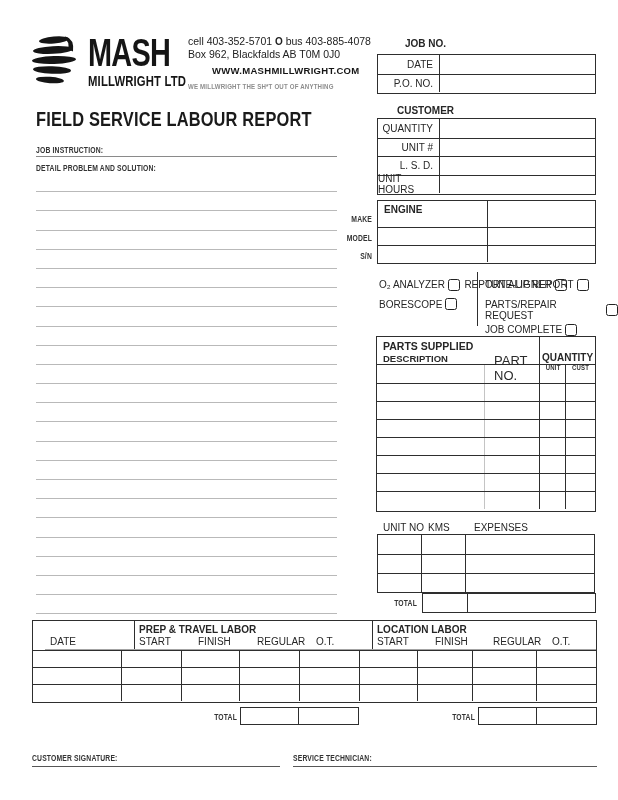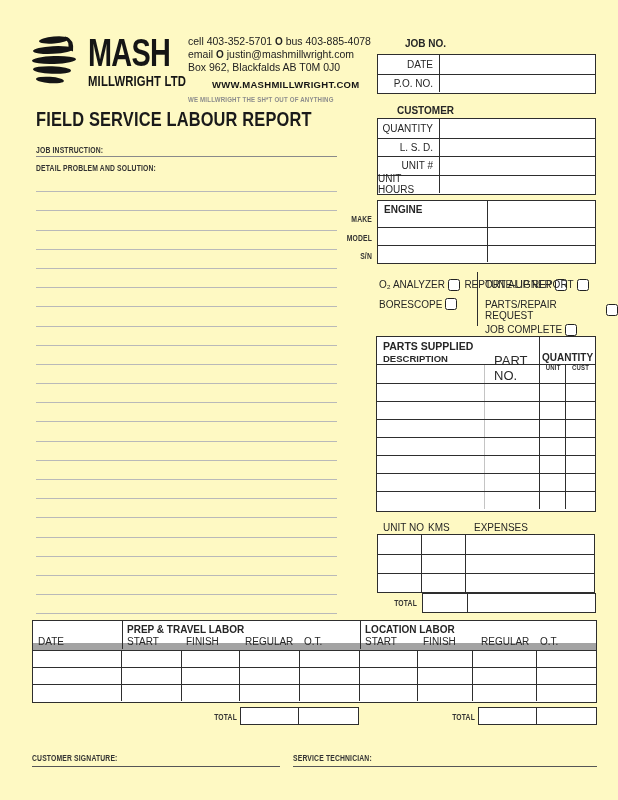--- a/index.html
+++ b/index.html
@@ -1,16 +1,16 @@
 <!DOCTYPE html>
 <html><head>
 <meta charset="utf-8">
 <style>
   html,body{margin:0;padding:0;background:#e8e8e8;}
-  .page{position:relative;width:618px;height:800px;background:#fef9c3;
+  .page{position:relative;width:618px;height:800px;background:#ffffff;
         font-family:"Liberation Sans",sans-serif;color:#1f1f1f;overflow:hidden;}
   .abs{position:absolute;box-sizing:border-box;}
   .nowrap{white-space:nowrap;}
   .b{font-weight:bold;}
   .lbl{font-size:10px;color:#262626;}
   .cond{font-weight:bold;font-size:8.5px;letter-spacing:.2px;transform:scaleX(.8);transform-origin:0 50%;white-space:nowrap;color:#333;}
   .cond-r{transform-origin:100% 50%;}
   .title{font-size:20px;font-weight:800;letter-spacing:.2px;transform:scaleX(.82);transform-origin:0 50%;white-space:nowrap;color:#1a1a1a;}
   
   .mash{font-size:38px;font-weight:900;letter-spacing:-1px;transform:scaleX(.76);transform-origin:0 0;line-height:1;white-space:nowrap;color:#151515;}
@@ -76,25 +76,20 @@
   </svg>
   <div class="abs mash" style="left:88px;top:34px;">MASH</div>
   <div class="abs mashsub" style="left:88px;top:73px;">MILLWRIGHT LTD</div>
 
   <div class="abs contact" style="left:188px;top:35px;width:190px;">
     <div class="nowrap">
       <span>cell 403-352-5701</span>
       <span class="ring">O</span>
       <span>bus 403-885-4078</span>
     </div>
-    <div class="nowrap">
-      <span>email</span>
-      <span class="ring">O</span>
-      <span>justin@mashmillwright.com</span>
-    </div>
     <div class="nowrap">Box 962, Blackfalds AB  T0M 0J0</div>
     <div class="site">WWW.MASHMILLWRIGHT.COM</div>
     <div class="tag">WE MILLWRIGHT THE SH*T OUT OF ANYTHING</div>
   </div>
 
   <div class="abs title" style="left:36px;top:108px;">FIELD SERVICE LABOUR REPORT</div>
 
   <div class="abs cond" style="left:36px;top:145px;">JOB INSTRUCTION:</div>
   <div class="abs" style="left:36px;top:156px;width:301px;border-top:1px solid #8a8a8a;"></div>
 
@@ -137,25 +132,25 @@
     </div>
   </div>
 
   <div class="abs lbl b" style="left:397px;top:105px;">CUSTOMER</div>
   <div class="abs frame" style="left:377px;top:118px;width:219px;height:77px;">
     <div class="kv-row">
       <div class="kv-label lbl">QUANTITY</div>
       <div class="kv-value"></div>
     </div>
     <div class="kv-row">
+      <div class="kv-label lbl">UNIT #</div>
+      <div class="kv-value"></div>
+    </div>
+    <div class="kv-row">
       <div class="kv-label lbl">L. S. D.</div>
-      <div class="kv-value"></div>
-    </div>
-    <div class="kv-row">
-      <div class="kv-label lbl">UNIT #</div>
       <div class="kv-value"></div>
     </div>
     <div class="kv-row">
       <div class="kv-label lbl">UNIT HOURS</div>
       <div class="kv-value"></div>
     </div>
   </div>
 
   <div class="abs cond cond-r" style="left:332px;top:214px;width:40px;text-align:right;">MAKE</div>
   <div class="abs cond cond-r" style="left:332px;top:233px;width:40px;text-align:right;">MODEL</div>
@@ -295,21 +290,21 @@
       <div class="e-c3"></div>
     </div>
     </div>
   <div class="abs cond cond-r" style="left:380px;top:598px;width:37px;text-align:right;">TOTAL</div>
   <div class="abs total-box" style="left:422px;top:593px;width:174px;height:20px;">
     <div class="tc1" style="width:45px;"></div>
     <div class="tc2"></div>
   </div>
 
   <div class="abs frame" style="left:32px;top:620px;width:565px;height:83px;">
-    <div style="position:relative;height:29px;border-bottom:7px solid #a3a3a3;box-sizing:border-box;">
+    <div style="position:relative;height:29px;border-bottom:1px solid #a3a3a3;box-sizing:border-box;margin-left:12px;">
       <div class="abs vline" style="left:88.5px;top:0;height:28px;"></div>
       <div class="abs vline" style="left:326.5px;top:0;height:28px;"></div>
       <div class="abs lbl b" style="left:94px;top:3px;">PREP &amp; TRAVEL LABOR</div>
       <div class="abs lbl b" style="left:332px;top:3px;">LOCATION LABOR</div>
       <div class="abs lbl" style="left:5px;top:15px;">DATE</div>
       <div class="abs lbl" style="left:94px;top:15px;">START</div>
       <div class="abs lbl" style="left:153px;top:15px;">FINISH</div>
       <div class="abs lbl" style="left:212px;top:15px;">REGULAR</div>
       <div class="abs lbl" style="left:271px;top:15px;">O.T.</div>
       <div class="abs lbl" style="left:332px;top:15px;">START</div>

